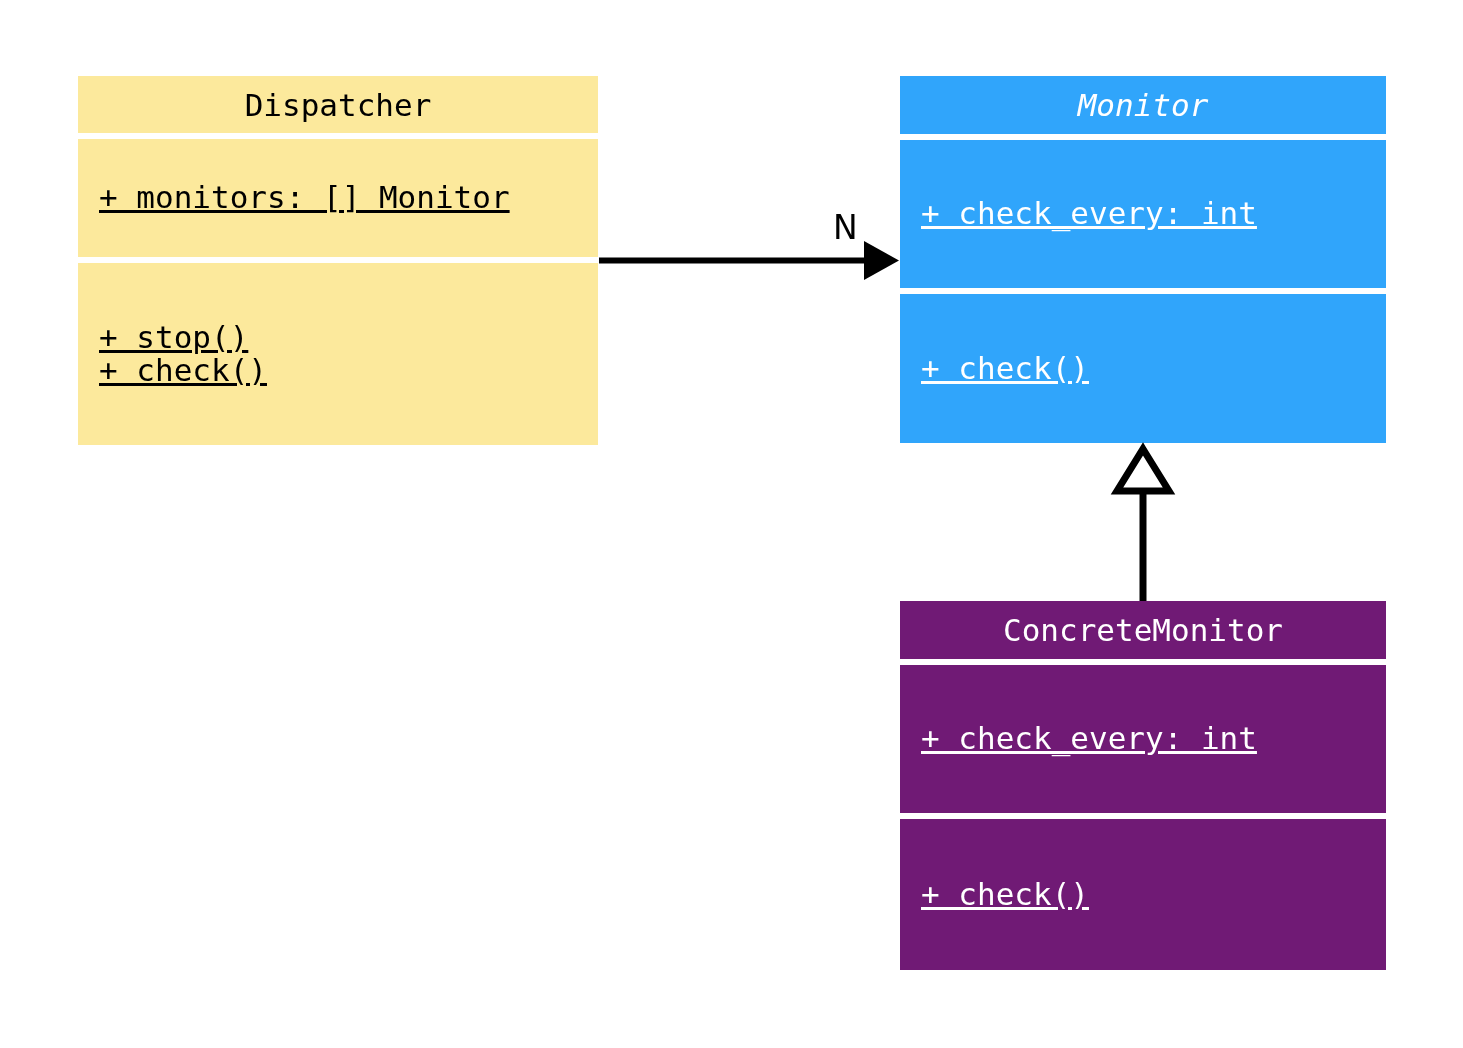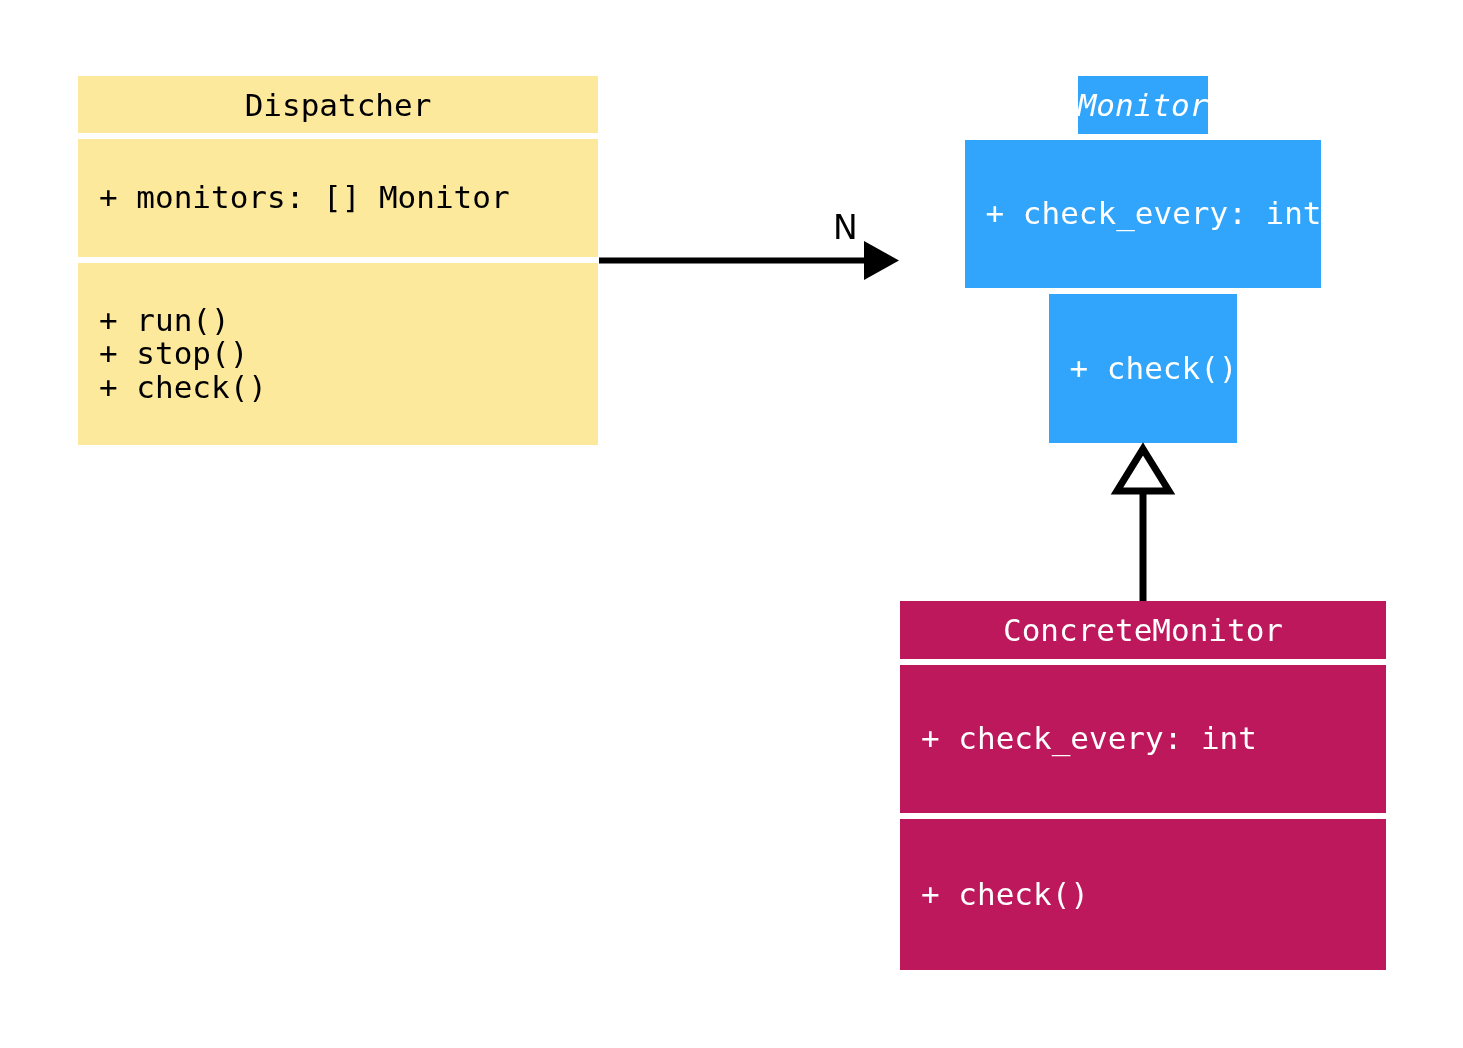--- a/index.html
+++ b/index.html
@@ -54,20 +54,21 @@
     display: flex;
     flex-direction: column;
     justify-content: center;
     padding-left: 21px;
     font-size: 31px;
     line-height: 1.08;
   }
 
   .uml-body .member {
     white-space: pre;
+    text-decoration: underline;
   }
 
   
   #class-dispatcher {
     left: 78px;
     top: 76px;
     width: 520px;
     height: 369px;
   }
   #class-dispatcher .uml-section { background: #fce99c; }
@@ -75,36 +76,35 @@
   #class-dispatcher .sec-attrs  { height: 118px; }
   #class-dispatcher .sec-ops    { height: 182px; }
   #class-dispatcher .uml-body   { color: #000000; }
 
   
   #class-monitor {
     left: 900px;
     top: 76px;
     width: 486px;
     height: 367px;
-    align-items: center;
   }
   #class-monitor .uml-section { background: #30a5fb; }
   #class-monitor .uml-title   { color: #ffffff; height: 58px; font-style: italic; }
   #class-monitor .sec-attrs   { height: 148px; }
   #class-monitor .sec-ops     { height: 149px; }
   #class-monitor .uml-body    { color: #ffffff; }
 
   
   #class-concretemonitor {
     left: 900px;
     top: 601px;
     width: 486px;
     height: 369px;
   }
-  #class-concretemonitor .uml-section { background: #be185d; }
+  #class-concretemonitor .uml-section { background: #701a75; }
   #class-concretemonitor .uml-title   { color: #ffffff; height: 58px; }
   #class-concretemonitor .sec-attrs   { height: 148px; }
   #class-concretemonitor .sec-ops     { height: 151px; }
   #class-concretemonitor .uml-body    { color: #ffffff; }
 
   
   #connectors {
     position: absolute;
     left: 0;
     top: 0;
@@ -129,21 +129,20 @@
 <body>
 
 <div id="canvas">
 
   <div class="uml-class" id="class-dispatcher">
     <div class="uml-section uml-title">Dispatcher</div>
     <div class="uml-section uml-body sec-attrs">
       <div class="member">+ monitors: [] Monitor</div>
     </div>
     <div class="uml-section uml-body sec-ops">
-      <div class="member">+ run()</div>
       <div class="member">+ stop()</div>
       <div class="member">+ check()</div>
     </div>
   </div>
 
   <div class="uml-class" id="class-monitor">
     <div class="uml-section uml-title">Monitor</div>
     <div class="uml-section uml-body sec-attrs">
       <div class="member">+ check_every: int</div>
     </div>

